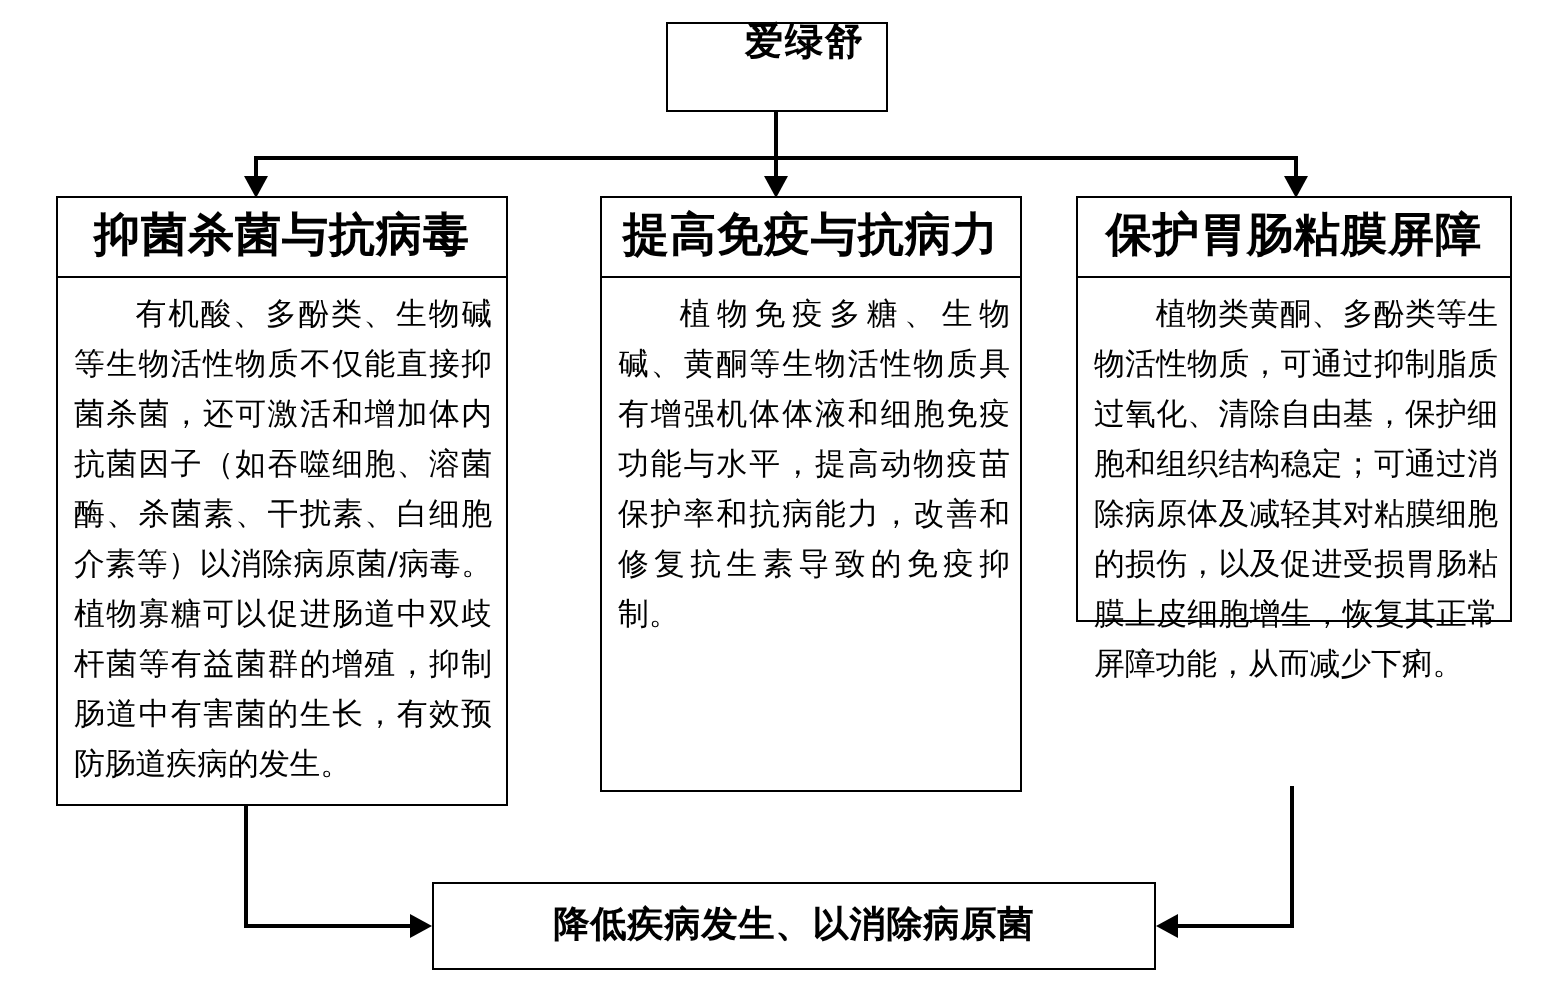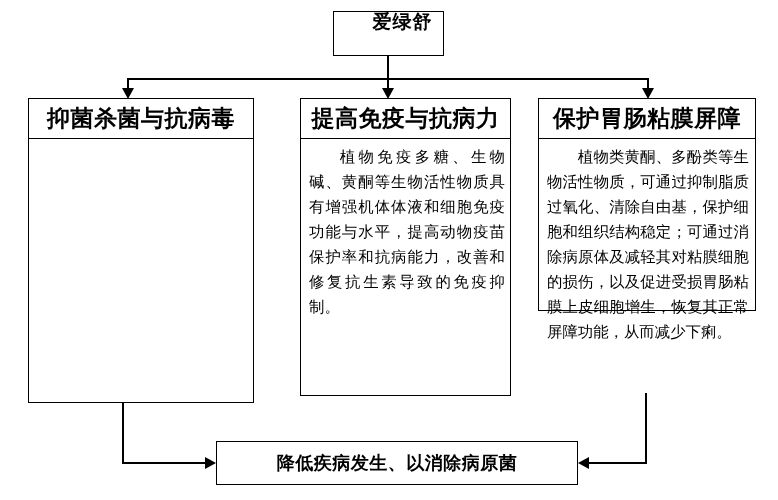--- a/index.html
+++ b/index.html
@@ -143,20 +143,21 @@
   <div class="arrow down" style="left:122px; top:88px;"></div>
 
   <div class="conn v" style="left:387px; top:78px; height:13px;"></div>
   <div class="arrow down" style="left:382px; top:88px;"></div>
 
   <div class="conn v" style="left:647px; top:78px; height:13px;"></div>
   <div class="arrow down" style="left:642px; top:88px;"></div>
 
   <div class="node pillar" id="pillar-1">
     <div class="node-title">抑菌杀菌与抗病毒</div>
+    <div class="node-body">有机酸、多酚类、生物碱等生物活性物质不仅能直接抑菌杀菌，还可激活和增加体内抗菌因子（如吞噬细胞、溶菌酶、杀菌素、干扰素、白细胞介素等）以消除病原菌/病毒。植物寡糖可以促进肠道中双歧杆菌等有益菌群的增殖，抑制肠道中有害菌的生长，有效预防肠道疾病的发生。</div>
   </div>
 
   <div class="node pillar" id="pillar-2">
     <div class="node-title">提高免疫与抗病力</div>
     <div class="node-body">植物免疫多糖、生物碱、黄酮等生物活性物质具有增强机体体液和细胞免疫功能与水平，提高动物疫苗保护率和抗病能力，改善和修复抗生素导致的免疫抑制。</div>
   </div>
 
   <div class="node pillar" id="pillar-3">
     <div class="node-title">保护胃肠粘膜屏障</div>
     <div class="node-body">植物类黄酮、多酚类等生物活性物质，可通过抑制脂质过氧化、清除自由基，保护细胞和组织结构稳定；可通过消除病原体及减轻其对粘膜细胞的损伤，以及促进受损胃肠粘膜上皮细胞增生，恢复其正常屏障功能，从而减少下痢。</div>

